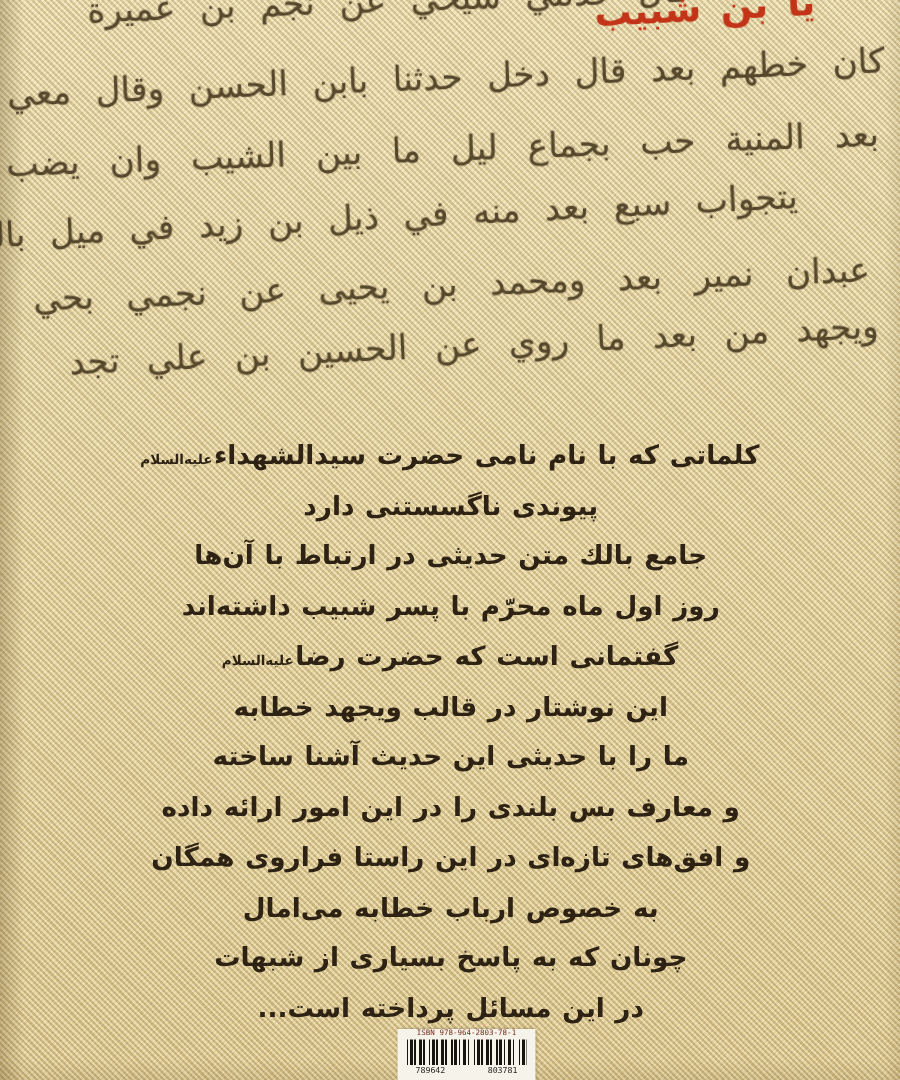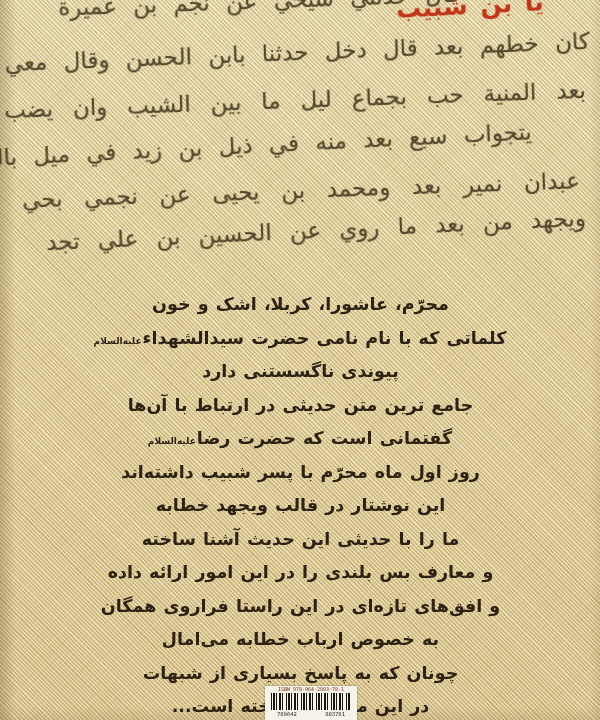--- a/index.html
+++ b/index.html
@@ -88,26 +88,25 @@
     <div class="ms-line ms0">قال حدثني شيخي عن نجم بن عميرة</div>
     <div class="red-title">یا بن شبیب</div>
     <div class="ms-line ms1">كان خطهم بعد قال دخل حدثنا بابن الحسن وقال معي من امال</div>
     <div class="ms-line ms2">بعد المنية حب بجماع ليل ما بين الشيب وان يضب</div>
     <div class="ms-line ms3">يتجواب سبع بعد منه في ذيل بن زيد في ميل بالك</div>
     <div class="ms-line ms4">عبدان نمير بعد ومحمد بن يحيى عن نجمي بحي</div>
     <div class="ms-line ms5">ويجهد من بعد ما روي عن الحسين بن علي تجد</div>
   </div>
 
   <div class="blurb">
-    <div class="b-line"><span>محرّم، عاشورا، کربلا، اشک و خون</span><span class="b-small"></span></div>
     <div class="b-line"><span>کلماتی که با نام نامی حضرت سیدالشهداء</span><span class="b-small">علیه‌السلام</span></div>
     <div class="b-line"><span>پیوندی ناگسستنی دارد</span><span class="b-small"></span></div>
-    <div class="b-line"><span>جامع ترین متن حدیثی در ارتباط با آن‌ها</span><span class="b-small"></span></div>
+    <div class="b-line"><span>جامع بالك متن حدیثی در ارتباط با آن‌ها</span><span class="b-small"></span></div>
+    <div class="b-line"><span>روز اول ماه محرّم با پسر شبیب داشته‌اند</span><span class="b-small"></span></div>
     <div class="b-line"><span>گفتمانی است که حضرت رضا</span><span class="b-small">علیه‌السلام</span></div>
-    <div class="b-line"><span>روز اول ماه محرّم با پسر شبیب داشته‌اند</span><span class="b-small"></span></div>
     <div class="b-line"><span>این نوشتار در قالب ويجهد خطابه</span><span class="b-small"></span></div>
     <div class="b-line"><span>ما را با حدیثی این حدیث آشنا ساخته</span><span class="b-small"></span></div>
     <div class="b-line"><span>و معارف بس بلندی را در این امور ارائه داده</span><span class="b-small"></span></div>
     <div class="b-line"><span>و افق‌های تازه‌ای در این راستا فراروی همگان</span><span class="b-small"></span></div>
     <div class="b-line"><span>به خصوص ارباب خطابه می‌امال</span><span class="b-small"></span></div>
     <div class="b-line"><span>چونان که به پاسخ بسیاری از شبهات</span><span class="b-small"></span></div>
     <div class="b-line"><span>در این مسائل پرداخته است...</span><span class="b-small"></span></div>
   </div>
 
   <div class="barcode">

